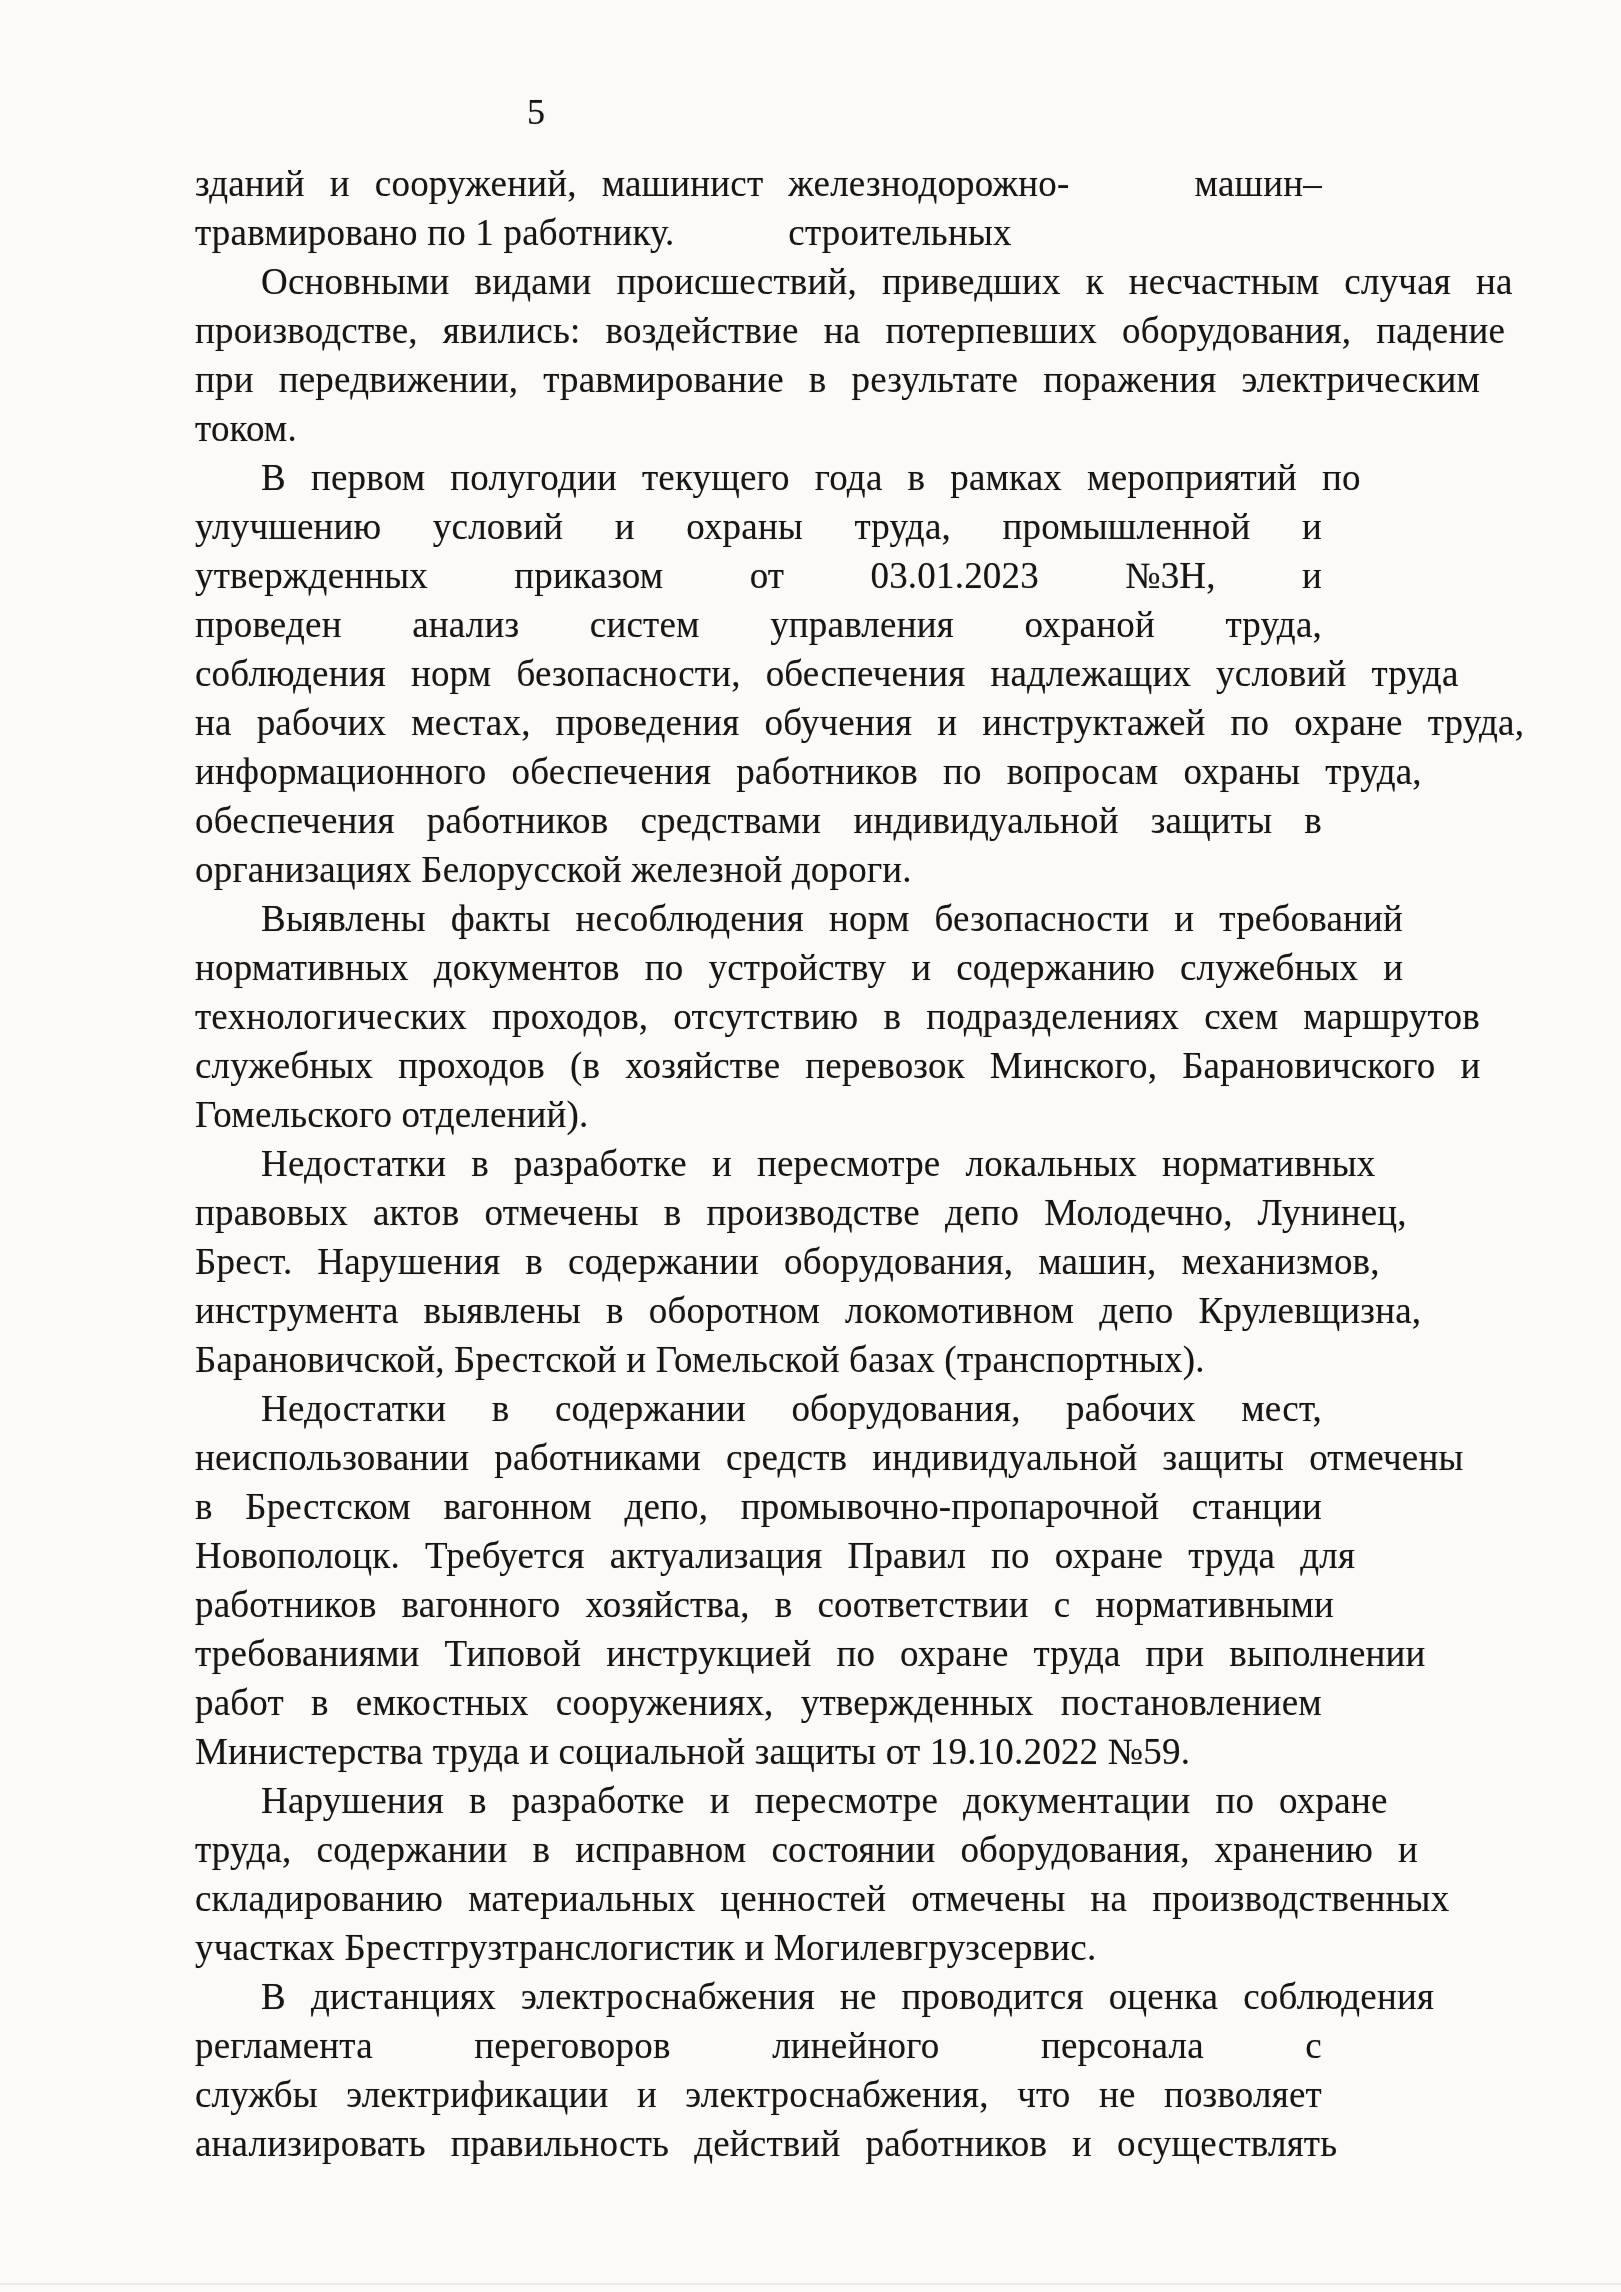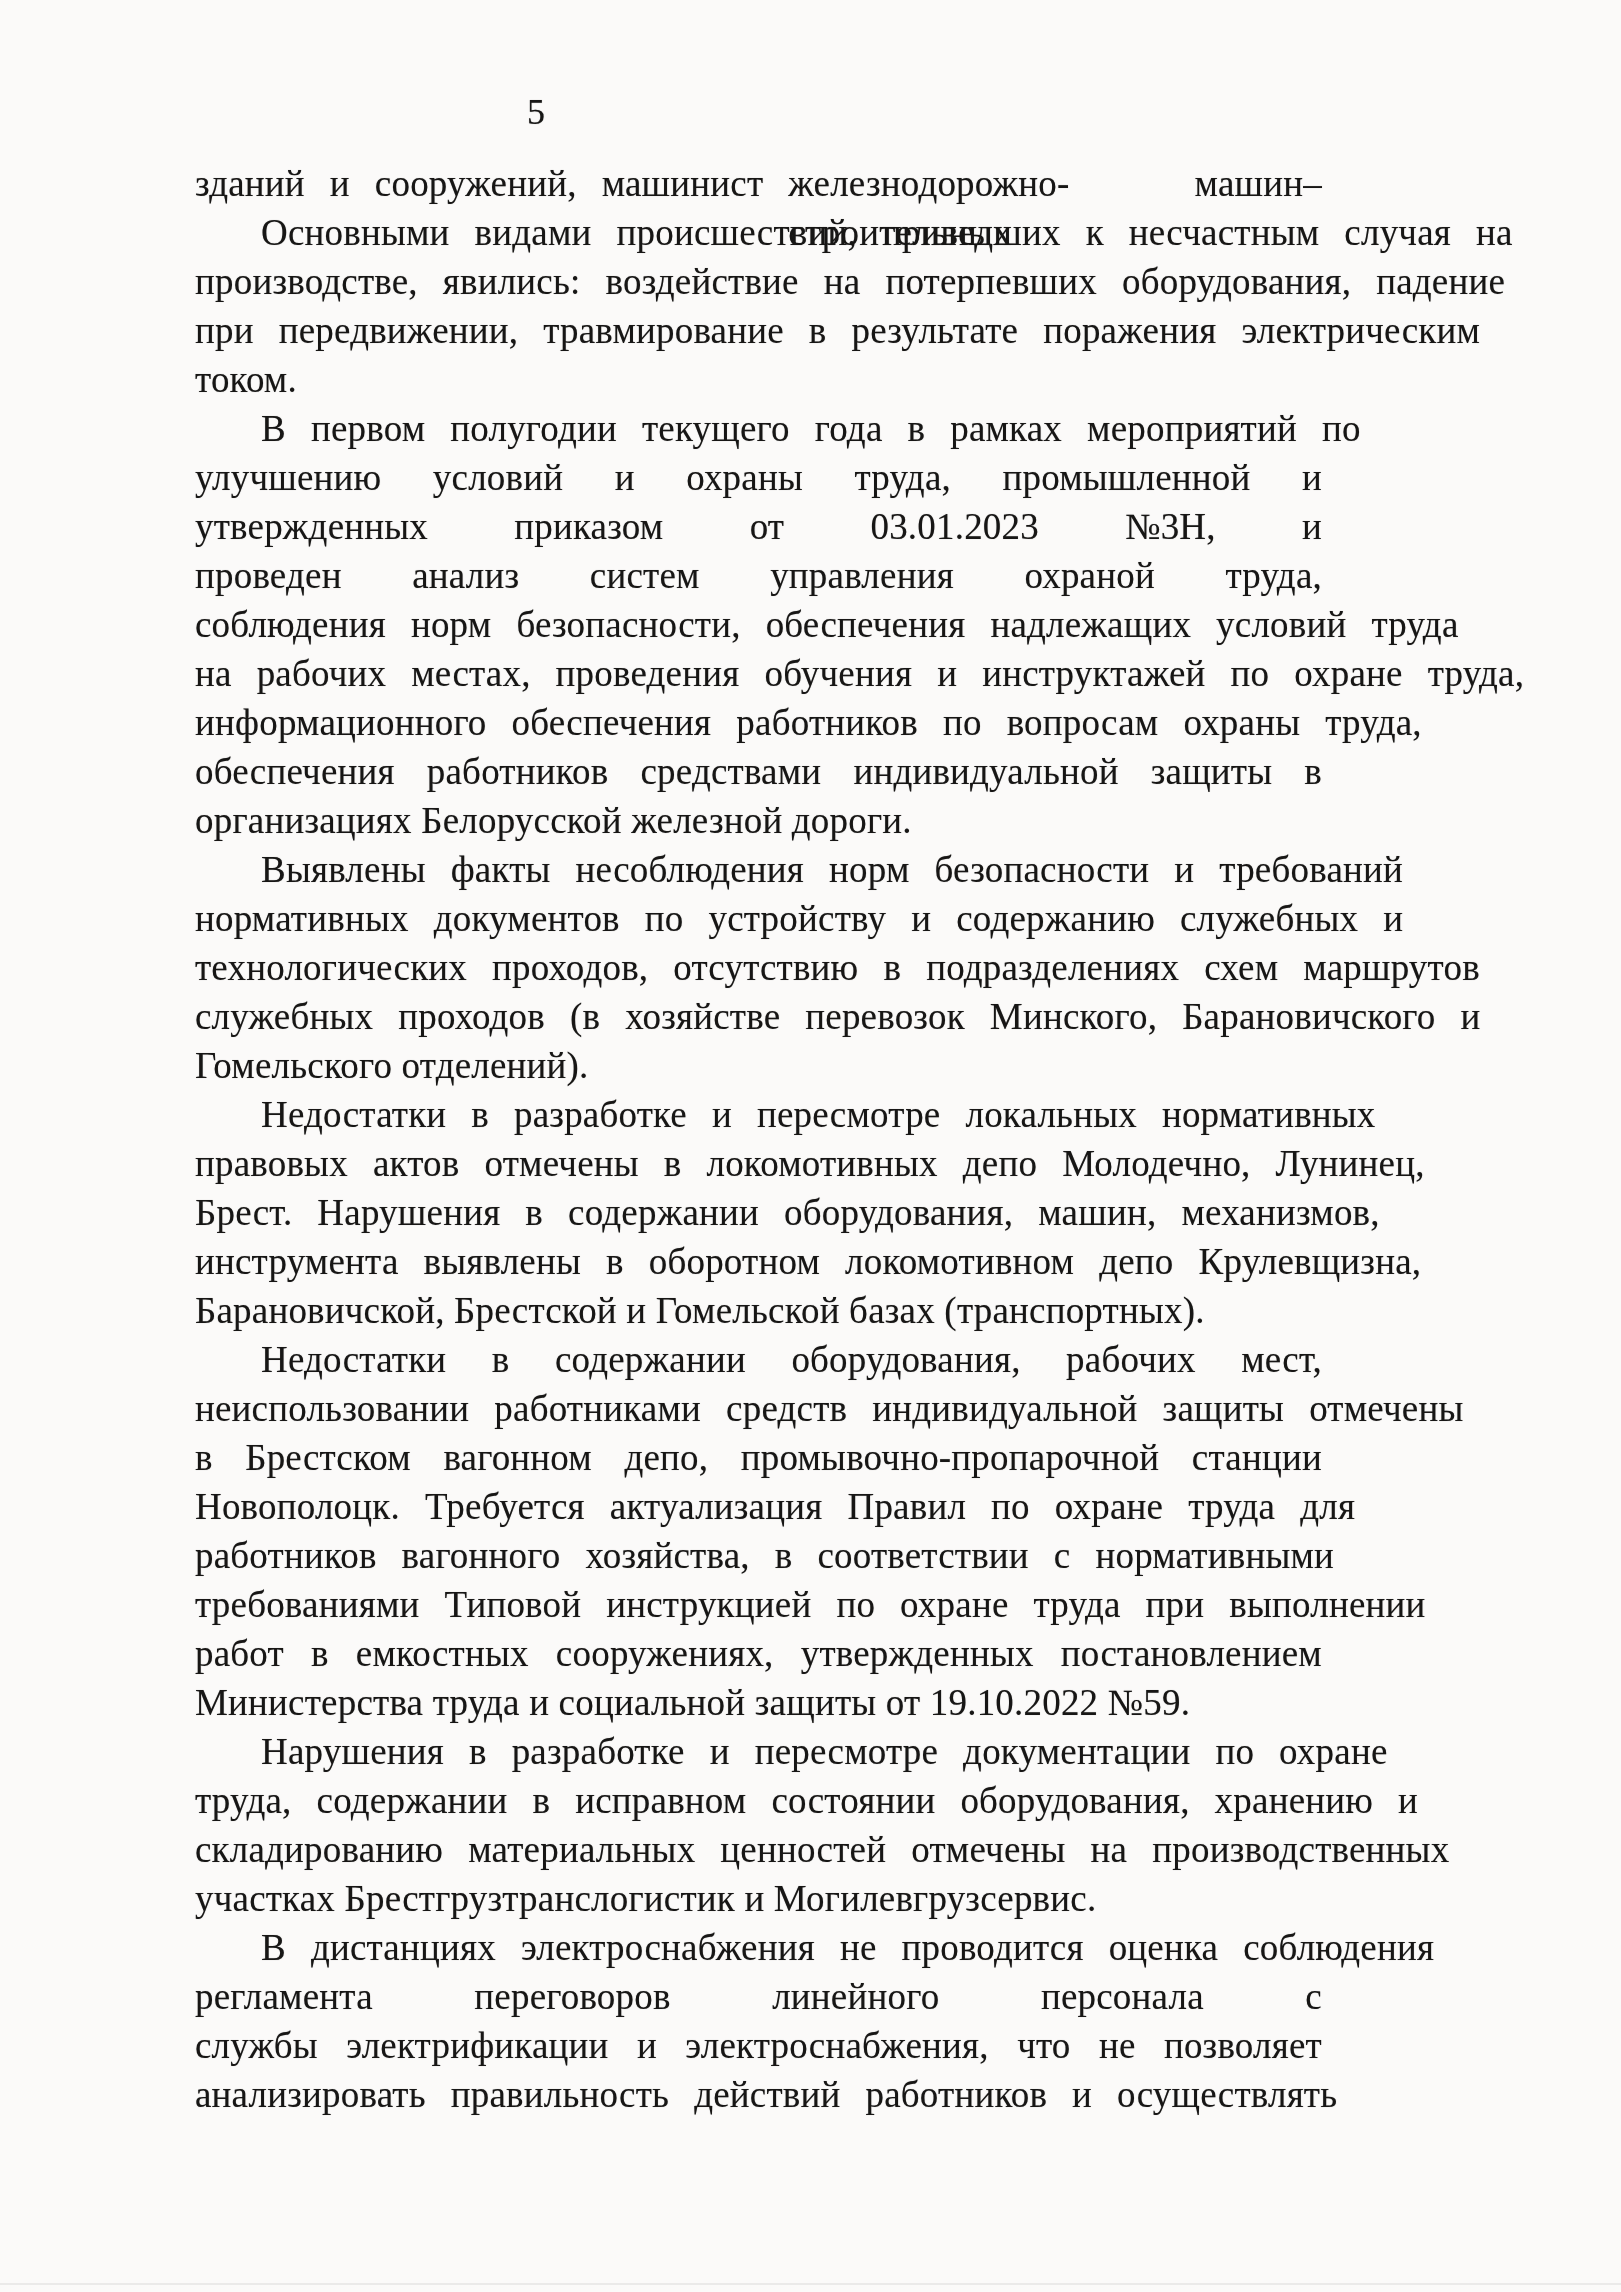--- a/index.html
+++ b/index.html
@@ -68,20 +68,21 @@
   <div class="page-number">5</div>
   <div class="text-block" id="text-block">
       <div class="line jst">
         <span>зданий</span>
         <span>и</span>
         <span>сооружений,</span>
         <span>машинист</span>
         <span>железнодорожно-строительных</span>
         <span>машин–</span>
       </div>
+      <div class="line">травмировано по 1 работнику.</div>
       <div class="line ind jst">
         <span>Основными</span>
         <span>видами</span>
         <span>происшествий,</span>
         <span>приведших</span>
         <span>к</span>
         <span>несчастным</span>
         <span>случая</span>
         <span>на</span>
       </div>
@@ -225,21 +226,21 @@
         <span>и</span>
         <span>пересмотре</span>
         <span>локальных</span>
         <span>нормативных</span>
       </div>
       <div class="line jst">
         <span>правовых</span>
         <span>актов</span>
         <span>отмечены</span>
         <span>в</span>
-        <span>локомотивных</span>
+        <span>производстве</span>
         <span>депо</span>
         <span>Молодечно,</span>
         <span>Лунинец,</span>
       </div>
       <div class="line jst">
         <span>Брест.</span>
         <span>Нарушения</span>
         <span>в</span>
         <span>содержании</span>
         <span>оборудования,</span>

